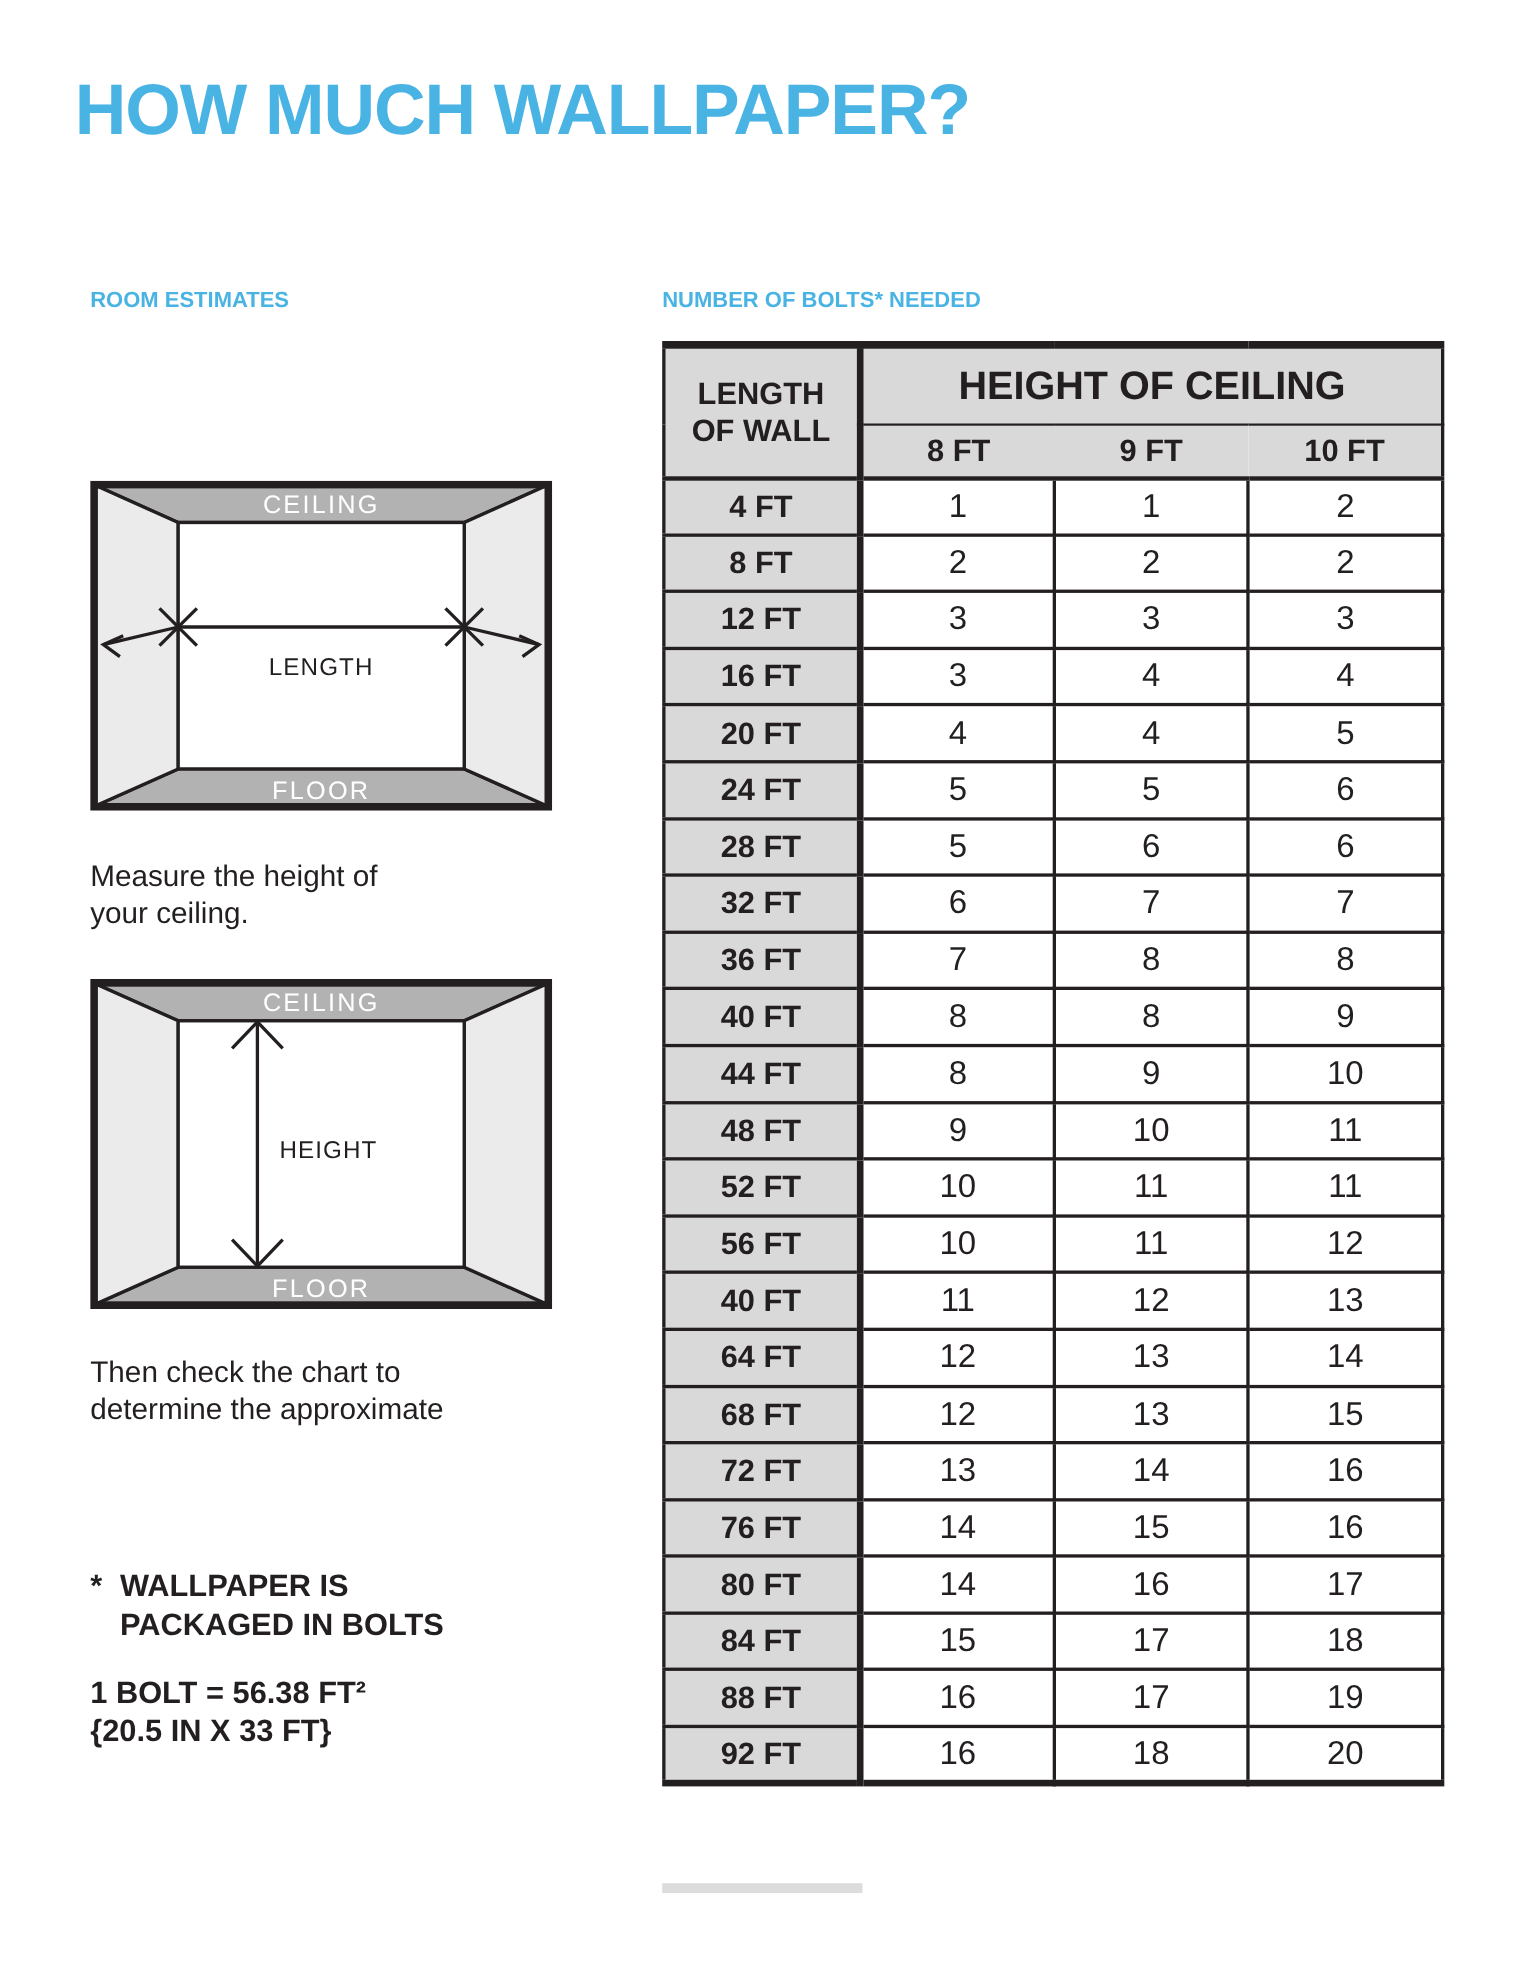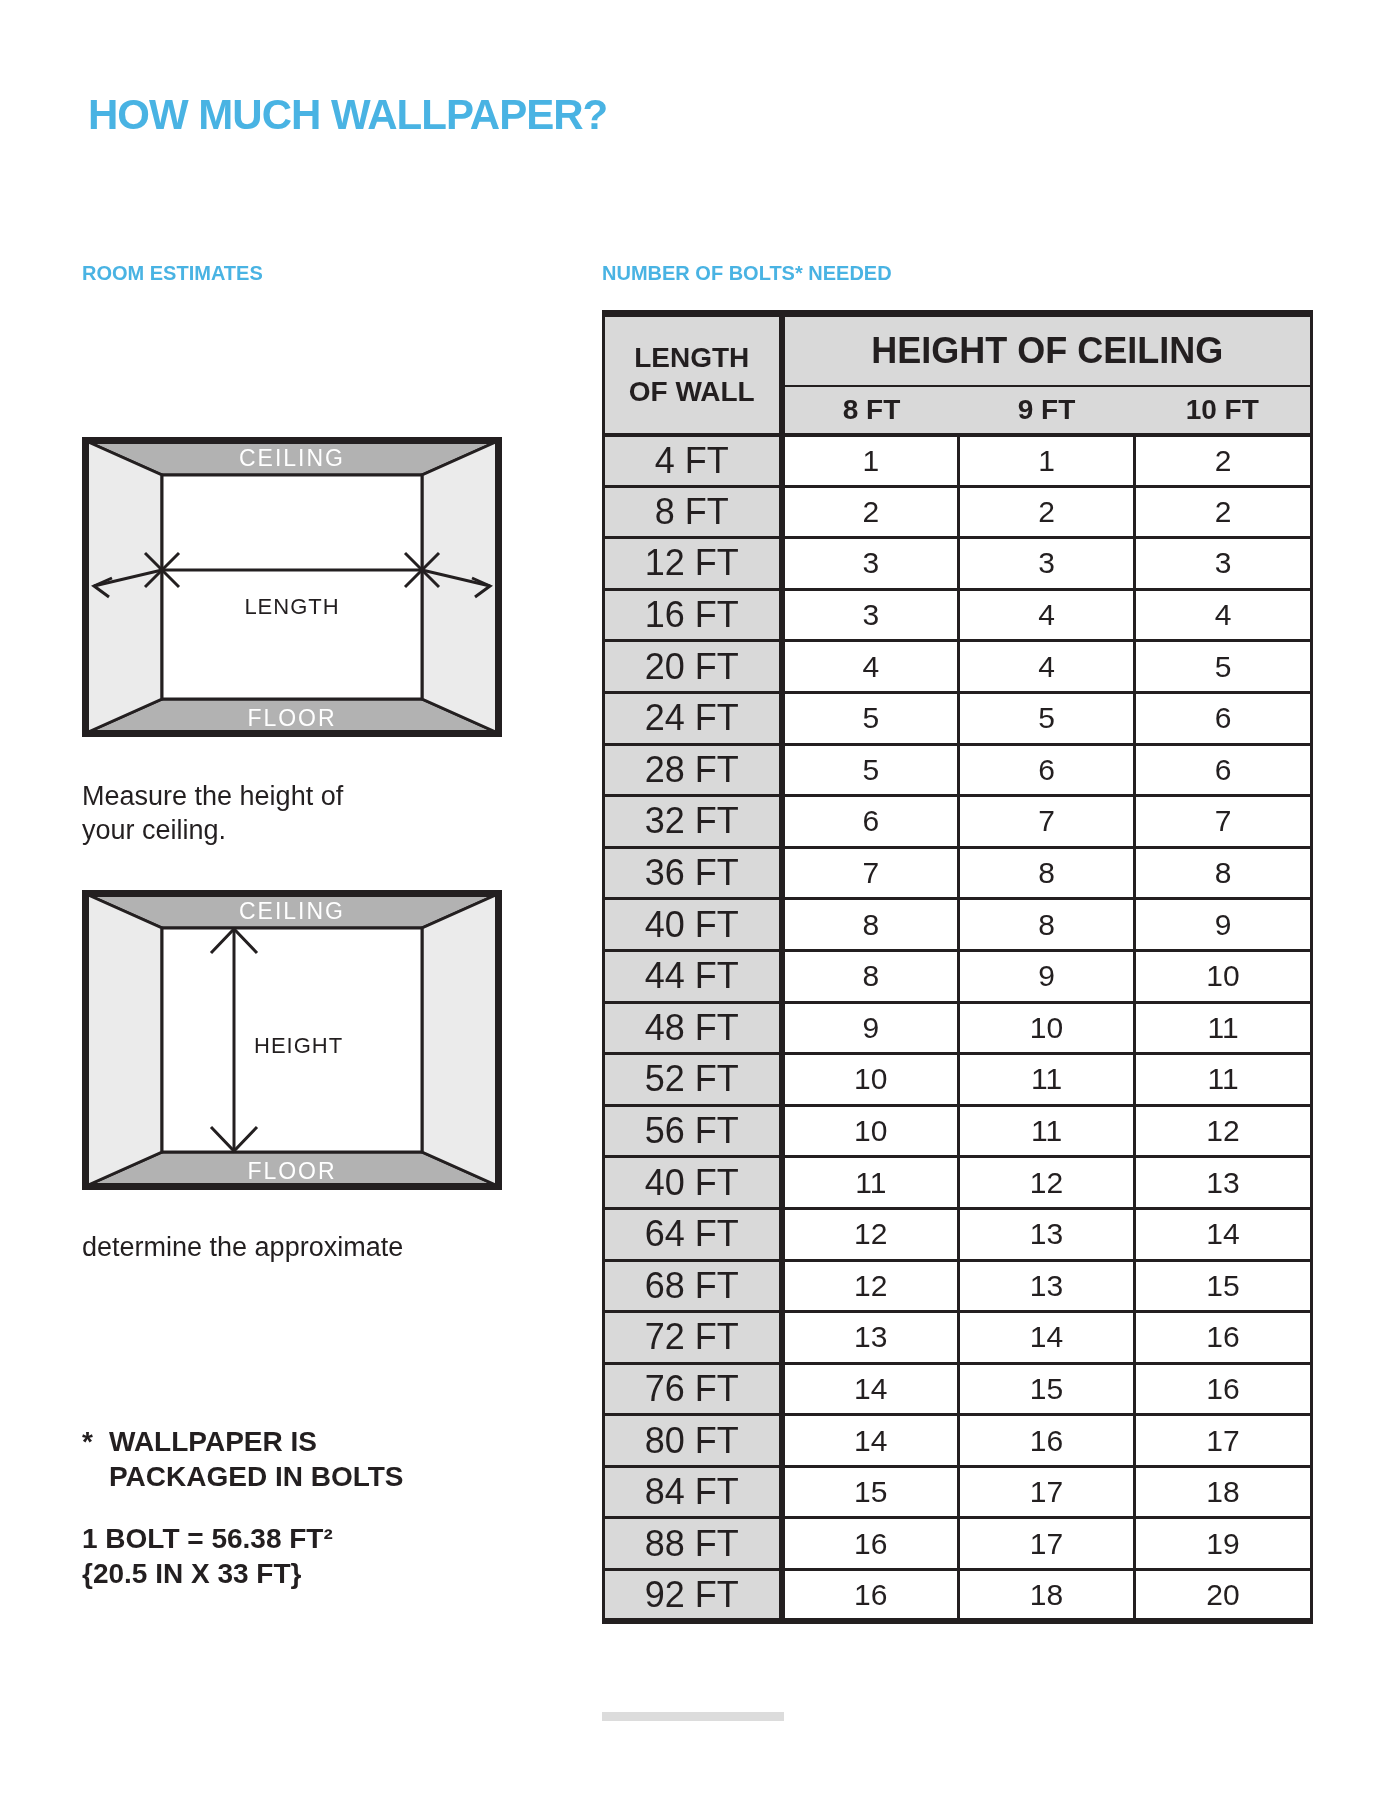--- a/index.html
+++ b/index.html
@@ -10,21 +10,21 @@
     --wall-gray:#ebebeb;
   }
   *{margin:0;padding:0;box-sizing:border-box;}
   html,body{background:#ffffff;}
   #canvas{
     position:relative;width:1391px;height:1800px;background:#ffffff;overflow:hidden;
     font-family:"Liberation Sans","DejaVu Sans",sans-serif;color:var(--ink);
   }
   .abs{position:absolute;}
   #page-title{
-    left:88px;top:62px;font-size:42px;font-weight:bold;color:var(--accent);letter-spacing:-1px;white-space:nowrap;margin-top:29px;
+    left:68px;top:62px;font-size:65px;font-weight:bold;color:var(--accent);letter-spacing:-1px;white-space:nowrap;
   }
   .section-heading{
     font-size:20px;font-weight:bold;color:var(--accent);white-space:nowrap;
   }
   #room-estimates-heading{left:82px;top:262px;}
   #bolts-heading{left:602px;top:262px;width:708px;text-align:left;}
   .para{font-size:27px;line-height:34px;color:var(--ink);}
   #para1{left:82px;top:327px;}
   #para2{left:82px;top:779px;}
   #para3{left:82px;top:1230px;}
@@ -61,21 +61,21 @@
     font-size:36px;font-weight:bold;
   }
   #bolt-table .sub{
     background:var(--header-gray);border-bottom:4px solid var(--ink);
     font-size:28px;font-weight:bold;
   }
   #bolt-table tr.hoc-row{height:72px;}
   #bolt-table tr.sub-row{height:49px;}
   #bolt-table tr.data-row{height:51.6px;}
   #bolt-table .rowlabel{
-    background:var(--header-gray);font-size:36px;font-weight:normal;
+    background:var(--header-gray);font-size:28px;font-weight:bold;
     border-top:3px solid var(--ink);border-bottom:3px solid var(--ink);
     border-right:6px solid var(--ink);
   }
   #bolt-table td.val{
     background:#ffffff;font-size:30px;font-weight:normal;
     border:3px solid var(--ink);
   }
   #table-shadow{
     left:602px;top:1712px;width:182px;height:9px;background:#dcdcdc;
   }
@@ -135,20 +135,21 @@
         <polyline points="129,63 152,39 175,63"></polyline>
         <polyline points="129,237 152,261 175,237"></polyline>
       </g>
       <text class="diagram-label" x="210" y="29" text-anchor="middle">CEILING</text>
       <text class="diagram-label" x="210" y="289" text-anchor="middle">FLOOR</text>
       <text class="measure-label" x="172" y="163" text-anchor="start">HEIGHT</text>
     </svg>
   </div>
 
   <div id="para3" class="abs para">
+    <div>Then check the chart to</div>
     <div>determine the approximate</div>
   </div>
 
   <div id="footnote-bolts" class="abs footnote">
     <div class="star-row">
       <span class="star">*</span>
       <span>WALLPAPER IS</span>
     </div>
     <div class="indent">PACKAGED IN BOLTS</div>
   </div>

